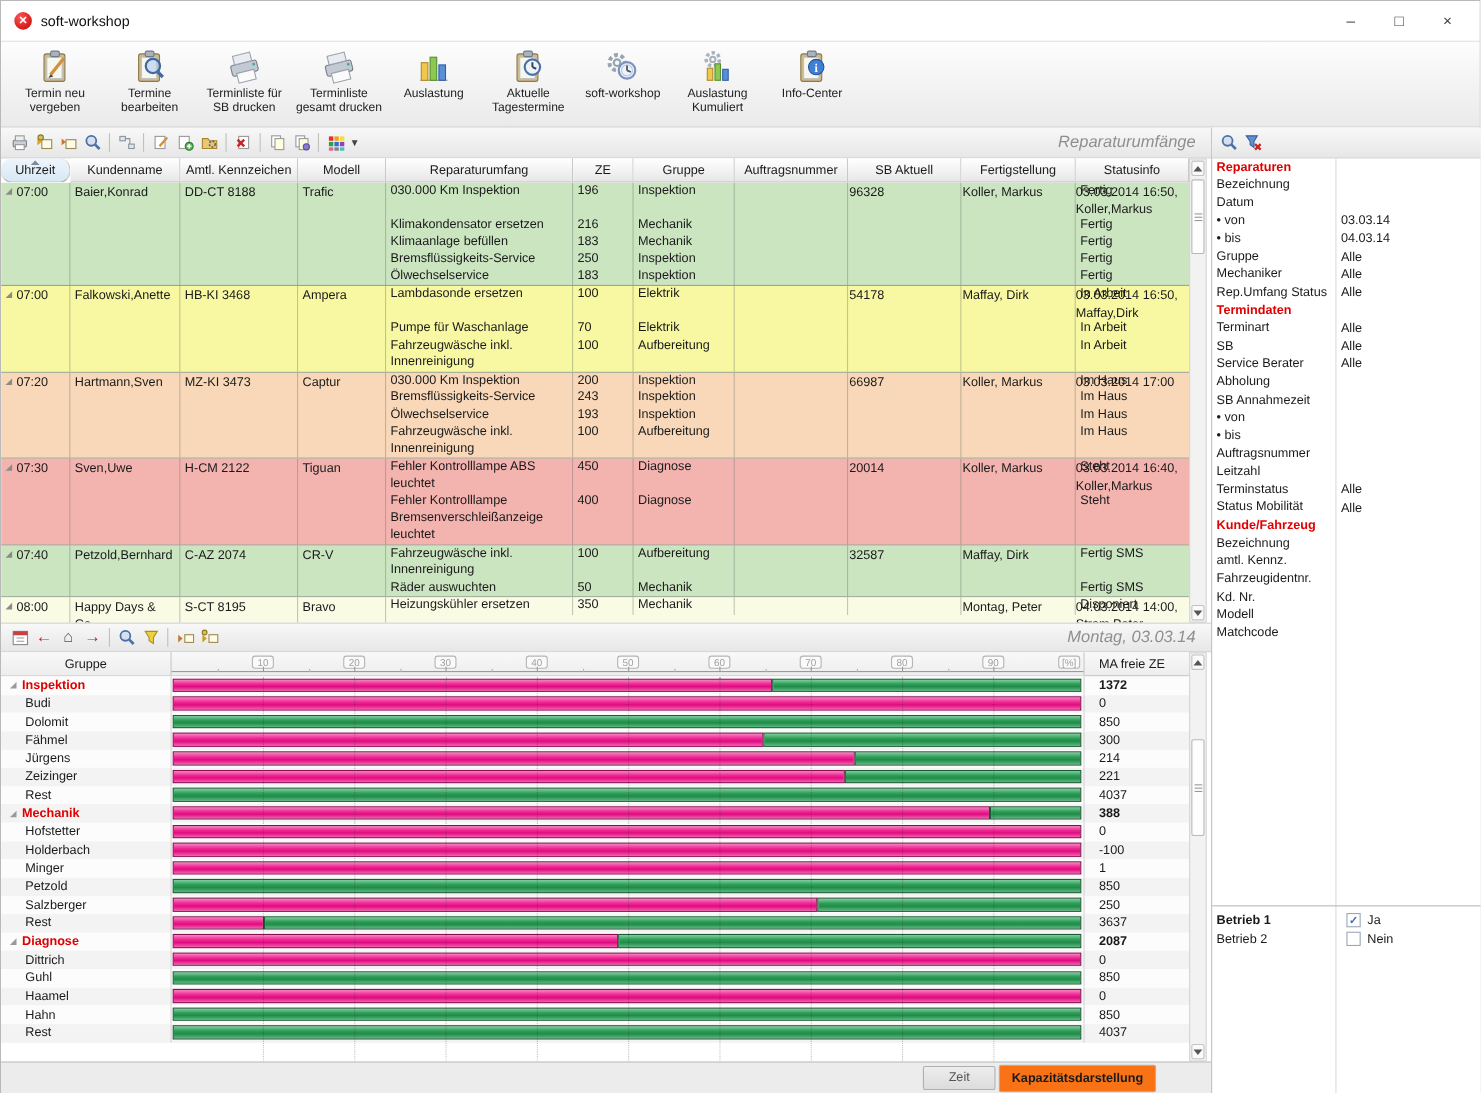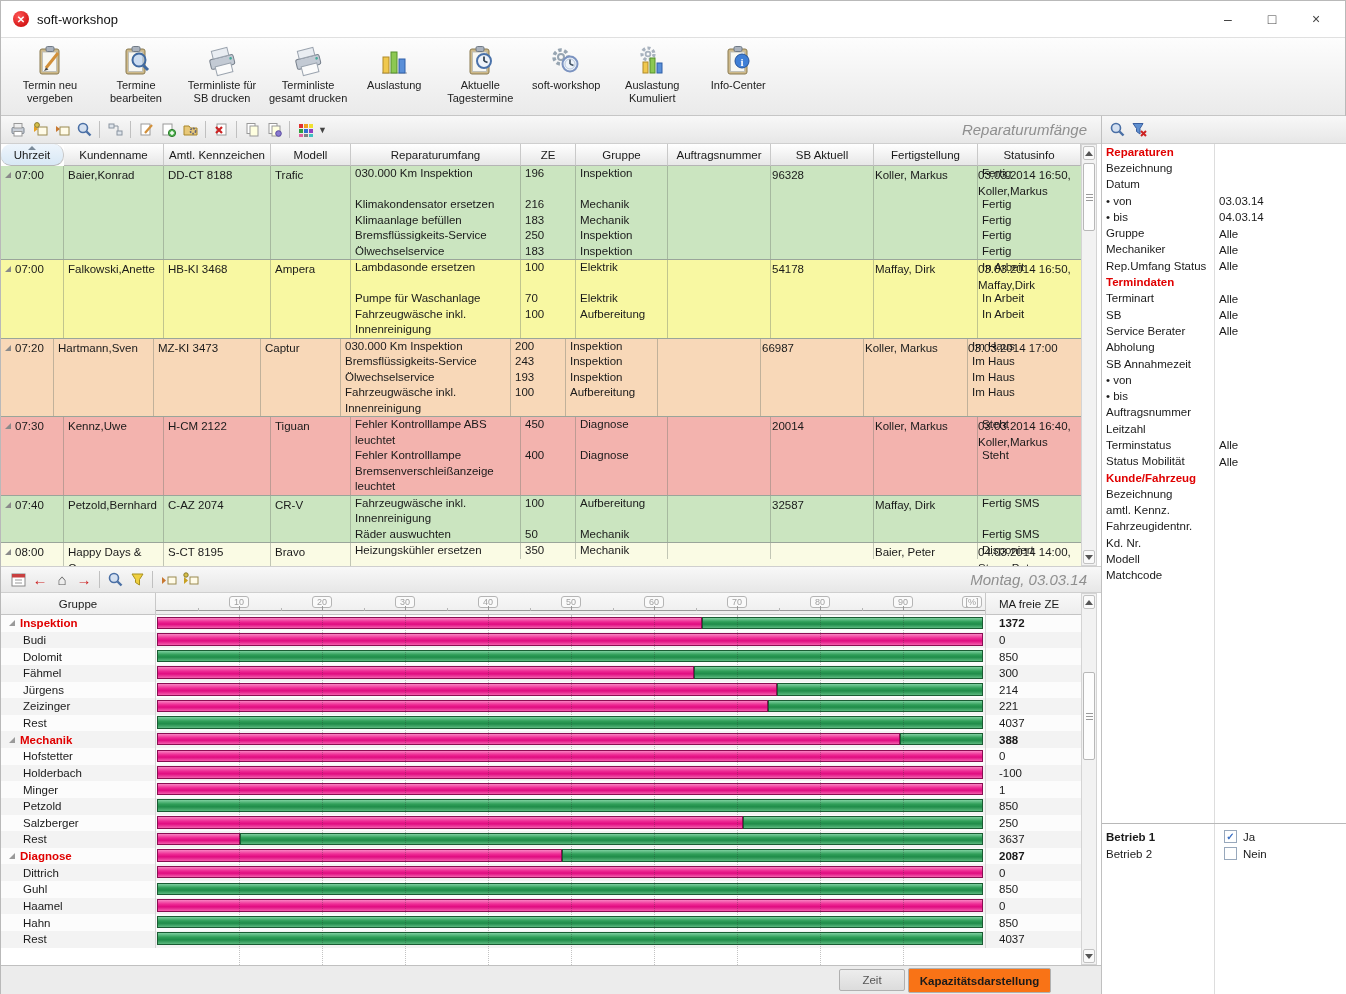--- a/index.html
+++ b/index.html
@@ -481,21 +481,21 @@
             <div class="sc e2"></div>
             <div class="sc e3"></div>
             <div class="sc status">In Arbeit</div>
           </div>
           <div class="ovl auftrag">54178</div>
           <div class="ovl sb">Maffay, Dirk</div>
           <div class="ovl fertig">03.03.2014 16:50, Maffay,Dirk</div>
         </div>
       </div>
       <div class="order-row row-peach">
-        <div class="lcell time" style="width: 53px;"><span class="expand-tri"></span><span>07:20</span></div>
+        <div class="lcell time" style="width: 63px;"><span class="expand-tri"></span><span>07:20</span></div>
         <div class="lcell customer" style="width: 100px;">Hartmann,Sven</div>
         <div class="lcell plate" style="width: 107px;">MZ-KI 3473</div>
         <div class="lcell model" style="width: 80px;">Captur</div>
         <div class="row-right">
           <div class="sub-row">
             <div class="sc name">030.000 Km Inspektion</div>
             <div class="sc ze">200</div>
             <div class="sc grp">Inspektion</div>
             <div class="sc e1"></div>
             <div class="sc e2"></div>
@@ -529,21 +529,21 @@
             <div class="sc e3"></div>
             <div class="sc status">Im Haus</div>
           </div>
           <div class="ovl auftrag">66987</div>
           <div class="ovl sb">Koller, Markus</div>
           <div class="ovl fertig">03.03.2014 17:00</div>
         </div>
       </div>
       <div class="order-row row-red">
         <div class="lcell time" style="width: 63px;"><span class="expand-tri"></span><span>07:30</span></div>
-        <div class="lcell customer" style="width: 100px;">Kennz,Uwe</div>
+        <div class="lcell customer" style="width: 100px;">Sven,Uwe</div>
         <div class="lcell plate" style="width: 107px;">H-CM 2122</div>
         <div class="lcell model" style="width: 80px;">Tiguan</div>
         <div class="row-right">
           <div class="sub-row">
             <div class="sc name">Fehler Kontrolllampe ABS leuchtet</div>
             <div class="sc ze">450</div>
             <div class="sc grp">Diagnose</div>
             <div class="sc e1"></div>
             <div class="sc e2"></div>
             <div class="sc e3"></div>
@@ -601,21 +601,21 @@
           <div class="sub-row">
             <div class="sc name">Heizungskühler ersetzen</div>
             <div class="sc ze">350</div>
             <div class="sc grp">Mechanik</div>
             <div class="sc e1"></div>
             <div class="sc e2"></div>
             <div class="sc e3"></div>
             <div class="sc status">Disponiert</div>
           </div>
           <div class="ovl auftrag"></div>
-          <div class="ovl sb">Baier, Peter</div>
+          <div class="ovl sb">Montag, Peter</div>
           <div class="ovl fertig">04.03.2014 14:00, Strom,Peter</div>
         </div>
       </div>
     </div>
 
   <div class="vscroll" style="left:1080px; top:143px; height:422px;">
     <div class="vs-btn vs-up">
         <i class="tri-up"></i>
       </div>
     <div class="vs-thumb" style="top:18px; height:68px;">

